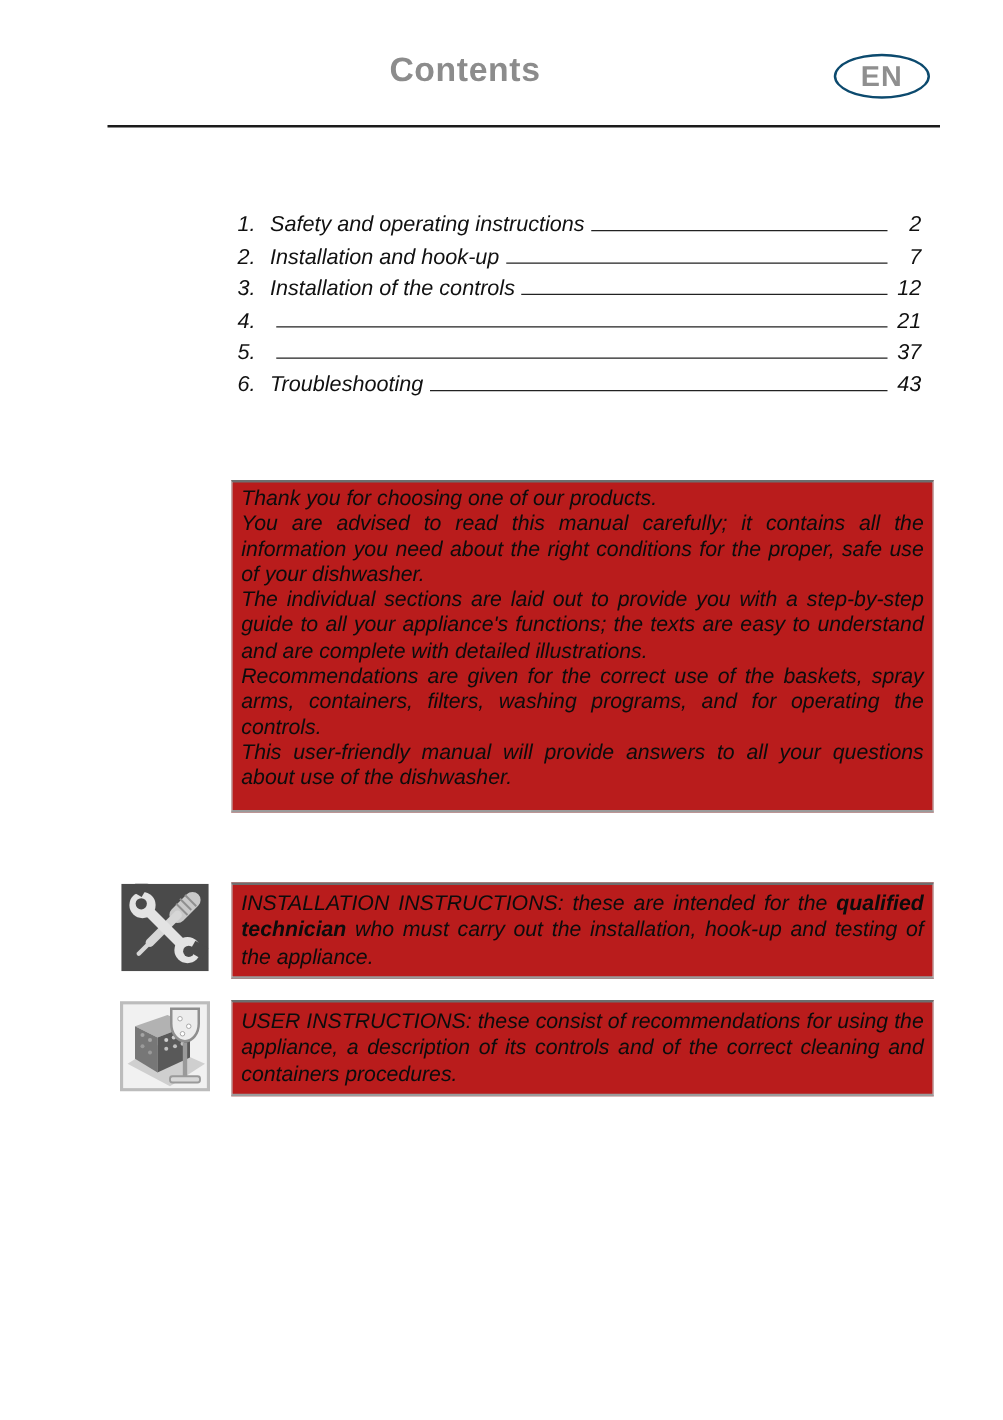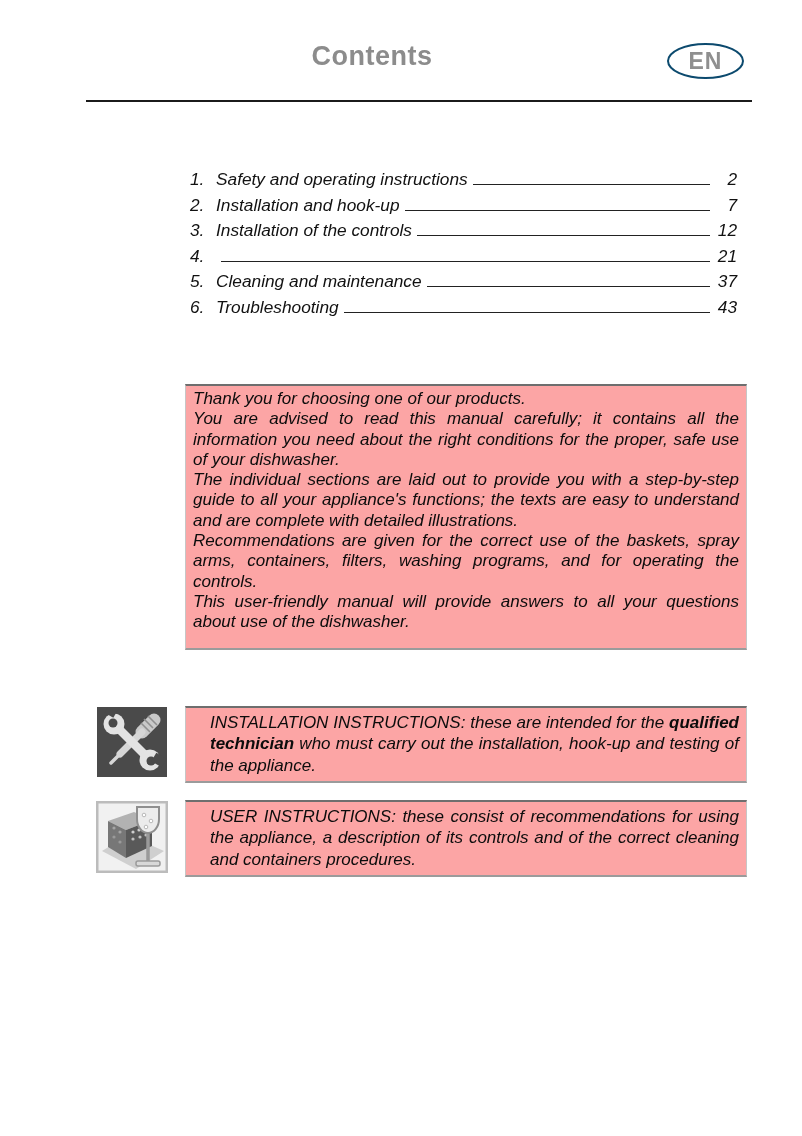--- a/index.html
+++ b/index.html
@@ -62,42 +62,42 @@
   .toc-leader {
     flex: 1;
     border-bottom: 1.6px solid #222222;
     margin: 0 3px 4px 5px;
     height: 1px;
   }
   .toc-page { min-width: 24px; text-align: right; }
 
   
   .gray-box {
-    background: #fca5a5;
+    background: #b91c1c;
     border-top: 2px solid #6e6e6e;
     border-bottom: 2px solid #9b9b9b;
     border-left: 1px solid #c6c6c6;
     border-right: 1px solid #c6c6c6;
     font-style: italic;
     color: #0c0c0c;
     text-align: justify;
   }
   .intro-box {
     position: absolute;
     left: 185px; top: 384px; width: 562px;
     min-height: 266px;
     padding: 3px 7px 5px 7px;
     font-size: 17px;
     line-height: 20.3px;
   }
   .note-box {
     position: absolute;
     left: 185px; width: 562px;
     min-height: 74px;
-    padding: 4px 7px 5px 24px;
+    padding: 4px 7px 5px 7px;
     font-size: 17px;
     line-height: 21.3px;
   }
   .note-box .bold { font-weight: bold; }
   .note-box-install { top: 706px; }
   .note-box-user { top: 800px; }
 
   .note-icon { position: absolute; display: block; }
   .icon-install { left: 97px; top: 707px; width: 70px; height: 70px; }
   .icon-user { left: 96px; top: 801px; width: 72px; height: 72px; }
@@ -147,21 +147,20 @@
       <span class="toc-leader"></span>
       <span class="toc-page">12</span>
     </div>
     <div class="toc-row">
       <span class="toc-num">4.</span>
       <span class="toc-leader"></span>
       <span class="toc-page">21</span>
     </div>
     <div class="toc-row">
       <span class="toc-num">5.</span>
-      <span class="toc-label">Cleaning and maintenance</span>
       <span class="toc-leader"></span>
       <span class="toc-page">37</span>
     </div>
     <div class="toc-row">
       <span class="toc-num">6.</span>
       <span class="toc-label">Troubleshooting</span>
       <span class="toc-leader"></span>
       <span class="toc-page">43</span>
     </div>
   </div>

